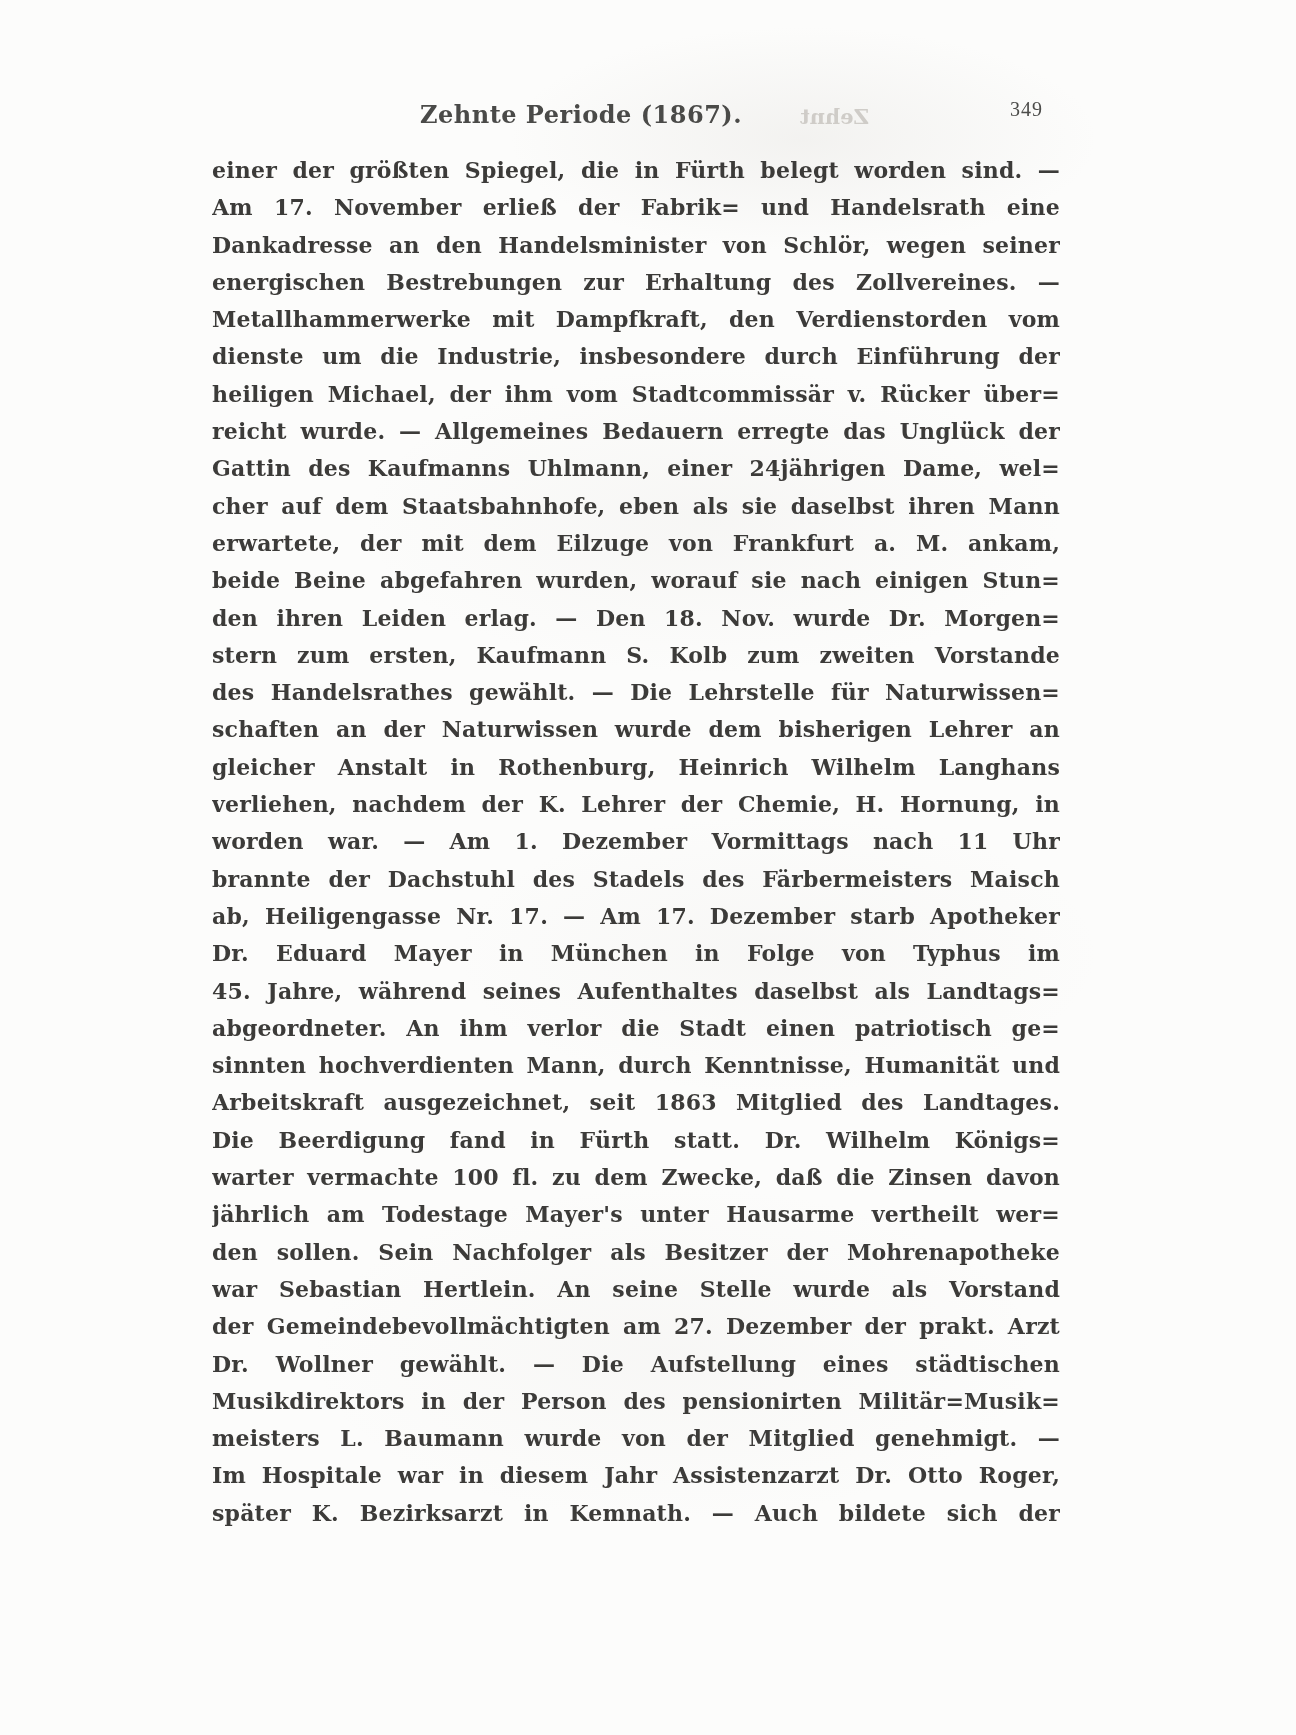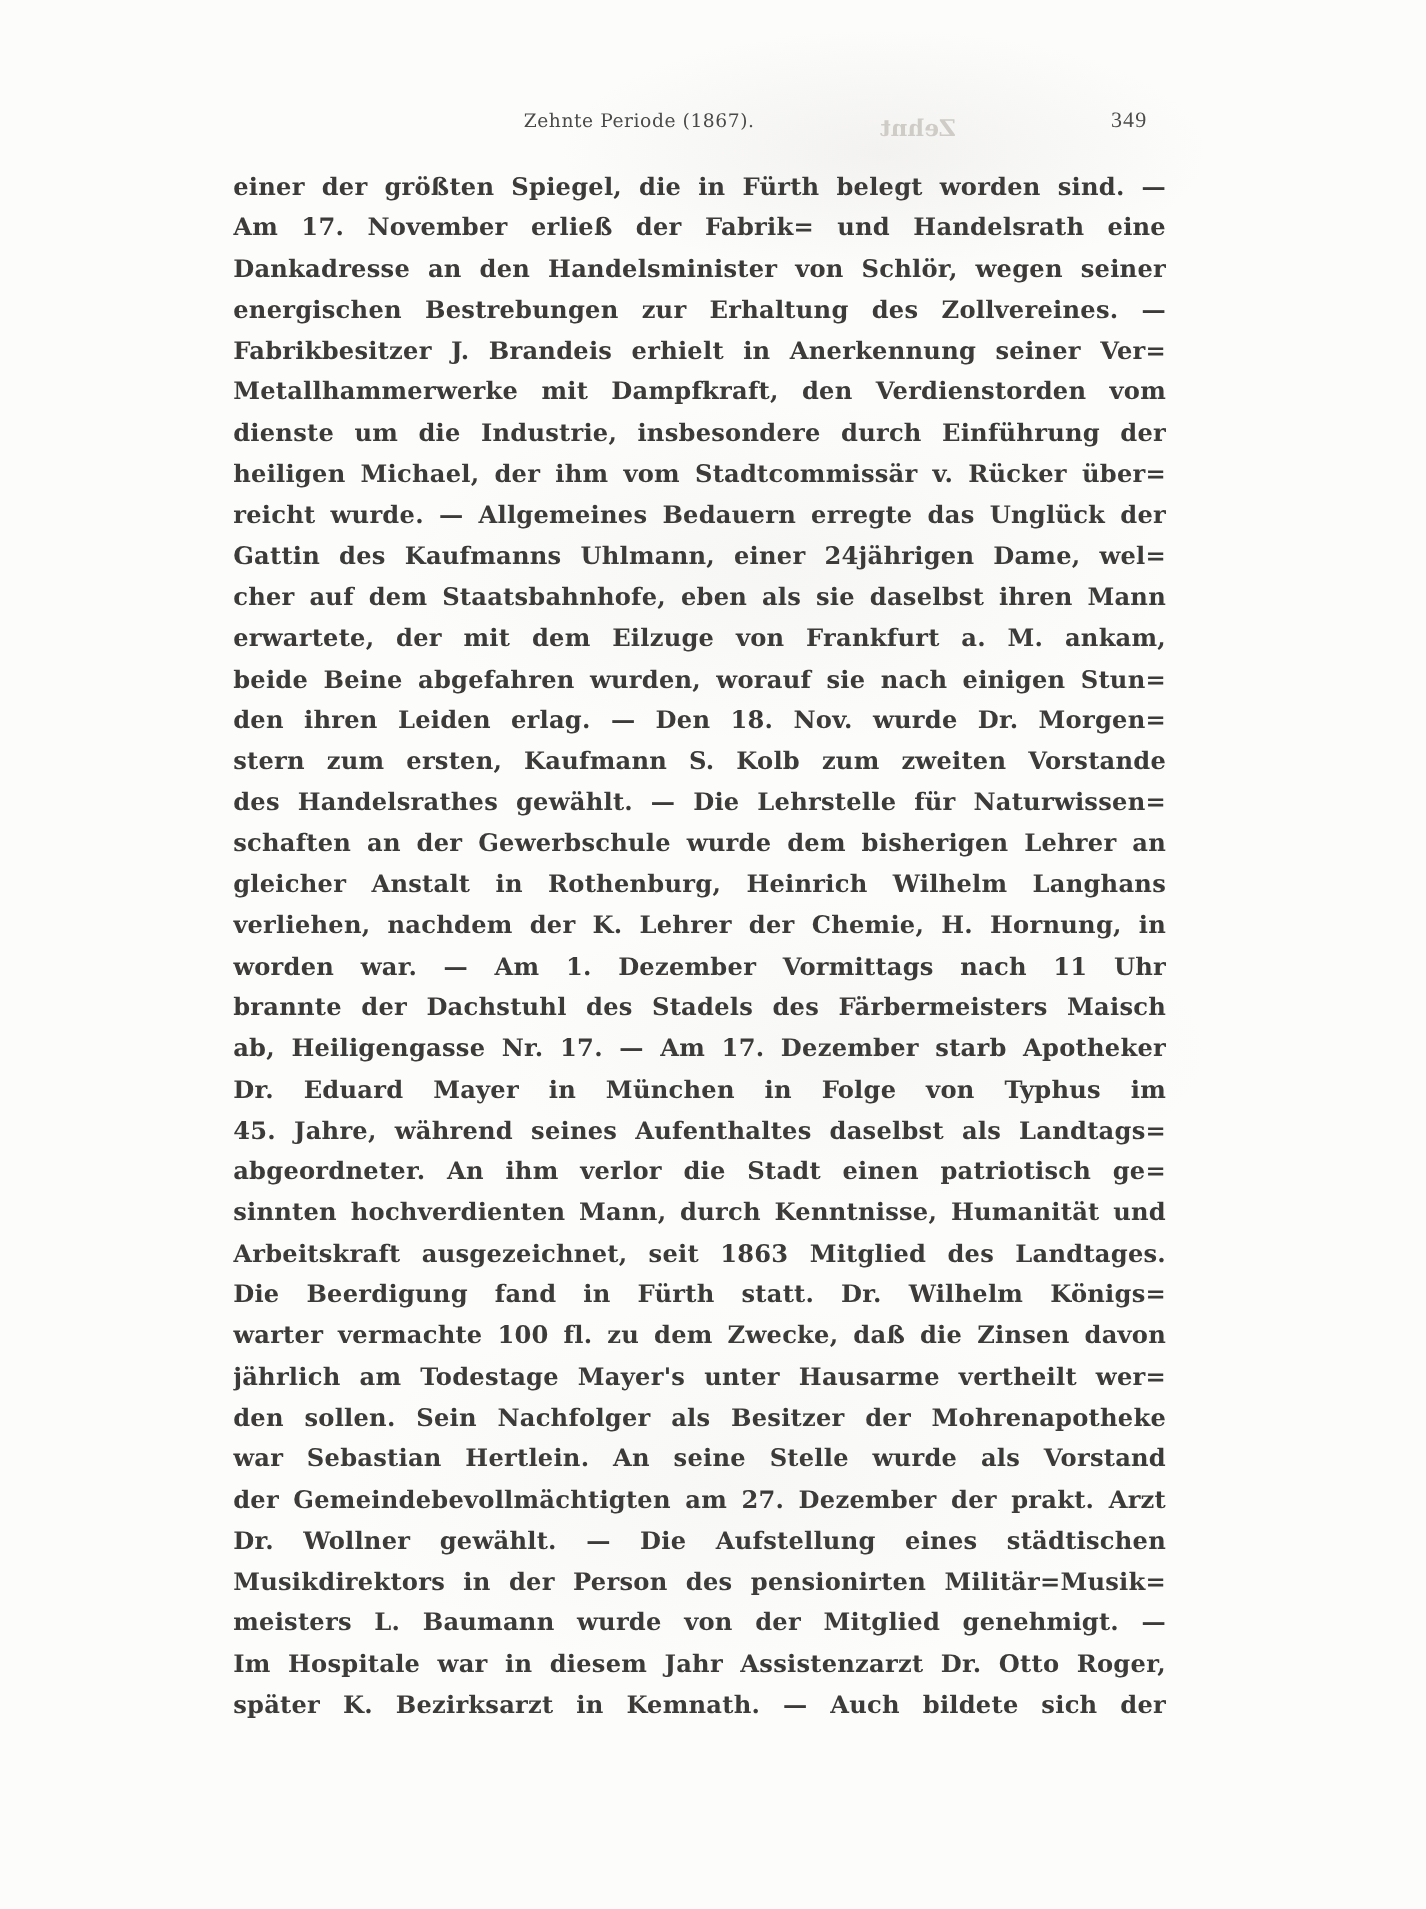--- a/index.html
+++ b/index.html
@@ -14,21 +14,21 @@
       #fcfcfb;
     overflow:hidden;
     font-family:"DejaVu Serif", serif;
   }
   .header-row{
     position:absolute;left:212px;top:100px;width:848px;height:40px;
   }
   .running-title{
     position:absolute;left:369px;top:0;transform:translateX(-50%);
     white-space:nowrap;
-    font-size:17px;font-weight:normal;color:#4a4a48;
+    font-size:24px;font-weight:bold;color:#4a4a48;
     letter-spacing:0.5px;
   }
   .ghost-text{
     position:absolute;left:588px;top:4px;
     font-size:21px;font-weight:bold;color:#c9c6c1;
     transform:scaleX(-1);
     filter:blur(0.7px);
     opacity:0.85;
     white-space:nowrap;
   }
@@ -61,33 +61,32 @@
   <div class="header-row">
     <span class="running-title">Zehnte Periode (1867).</span>
     <span class="ghost-text">Zehnt</span>
     <span class="page-number">349</span>
   </div>
   <div class="body-text">
       <div class="line">einer der größten Spiegel, die in Fürth belegt worden sind. —</div>
       <div class="line">Am 17. November erließ der Fabrik= und Handelsrath eine</div>
       <div class="line">Dankadresse an den Handelsminister von Schlör, wegen seiner</div>
       <div class="line">energischen Bestrebungen zur Erhaltung des Zollvereines. —</div>
-      <div class="line">Fabrikbesitzer J. Brandeis erhielt in Anerkennung seiner Ver=</div>
       <div class="line">Metallhammerwerke mit Dampfkraft, den Verdienstorden vom</div>
       <div class="line">dienste um die Industrie, insbesondere durch Einführung der</div>
       <div class="line">heiligen Michael, der ihm vom Stadtcommissär v. Rücker über=</div>
       <div class="line">reicht wurde. — Allgemeines Bedauern erregte das Unglück der</div>
       <div class="line">Gattin des Kaufmanns Uhlmann, einer 24jährigen Dame, wel=</div>
       <div class="line">cher auf dem Staatsbahnhofe, eben als sie daselbst ihren Mann</div>
       <div class="line">erwartete, der mit dem Eilzuge von Frankfurt a. M. ankam,</div>
       <div class="line">beide Beine abgefahren wurden, worauf sie nach einigen Stun=</div>
       <div class="line">den ihren Leiden erlag. — Den 18. Nov. wurde Dr. Morgen=</div>
       <div class="line">stern zum ersten, Kaufmann S. Kolb zum zweiten Vorstande</div>
       <div class="line">des Handelsrathes gewählt. — Die Lehrstelle für Naturwissen=</div>
-      <div class="line">schaften an der Gewerbschule wurde dem bisherigen Lehrer an</div>
+      <div class="line">schaften an der Naturwissen wurde dem bisherigen Lehrer an</div>
       <div class="line">gleicher Anstalt in Rothenburg, Heinrich Wilhelm Langhans</div>
       <div class="line">verliehen, nachdem der K. Lehrer der Chemie, H. Hornung, in</div>
       <div class="line">worden war. — Am 1. Dezember Vormittags nach 11 Uhr</div>
       <div class="line">brannte der Dachstuhl des Stadels des Färbermeisters Maisch</div>
       <div class="line">ab, Heiligengasse Nr. 17. — Am 17. Dezember starb Apotheker</div>
       <div class="line">Dr. Eduard Mayer in München in Folge von Typhus im</div>
       <div class="line">45. Jahre, während seines Aufenthaltes daselbst als Landtags=</div>
       <div class="line">abgeordneter. An ihm verlor die Stadt einen patriotisch ge=</div>
       <div class="line">sinnten hochverdienten Mann, durch Kenntnisse, Humanität und</div>
       <div class="line">Arbeitskraft ausgezeichnet, seit 1863 Mitglied des Landtages.</div>

